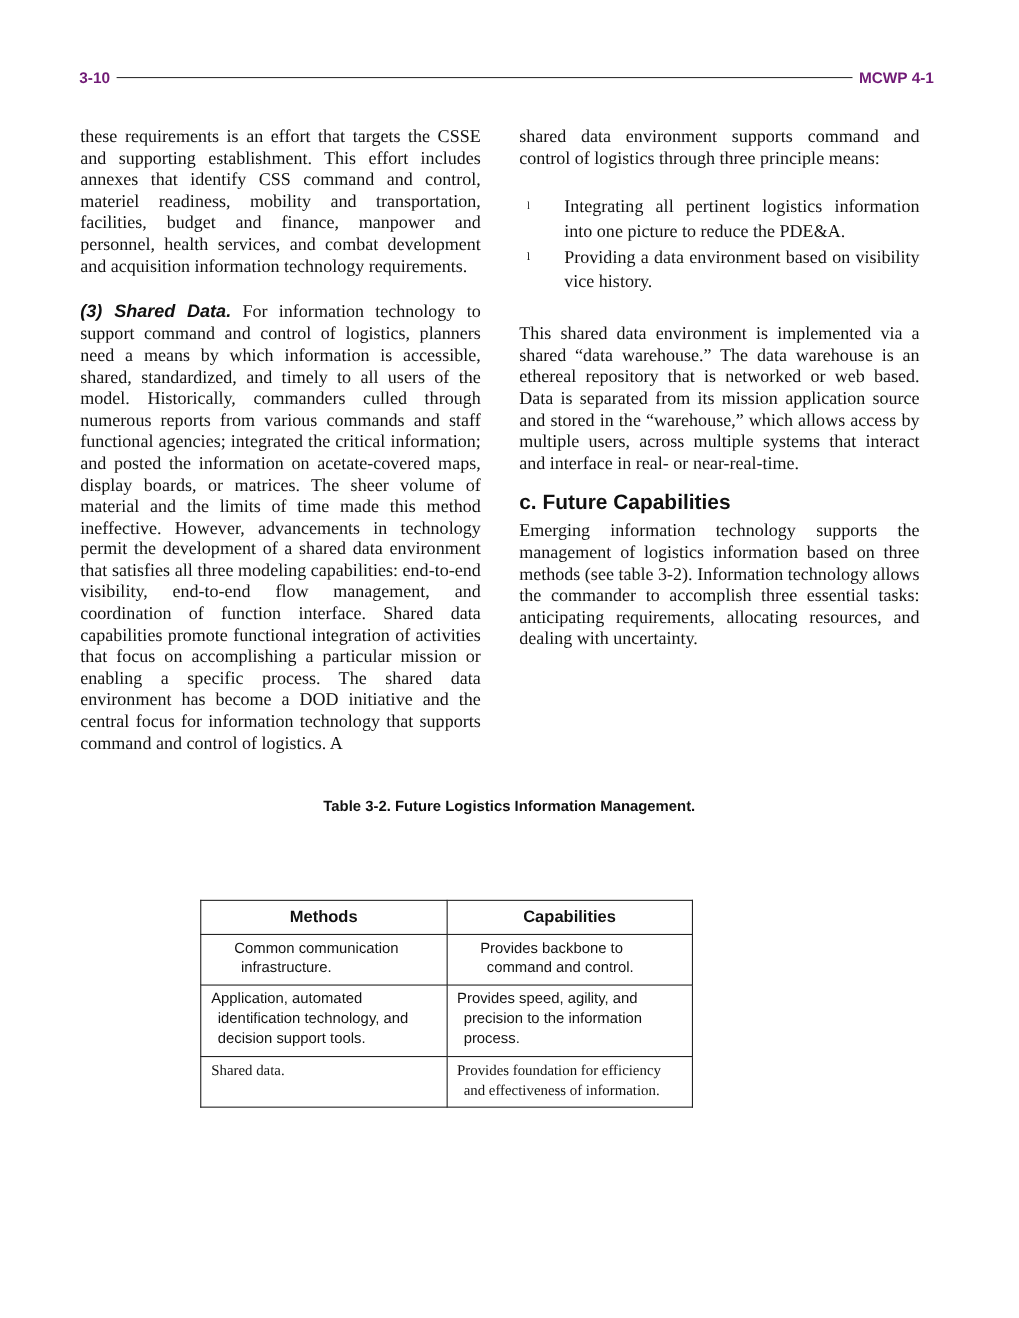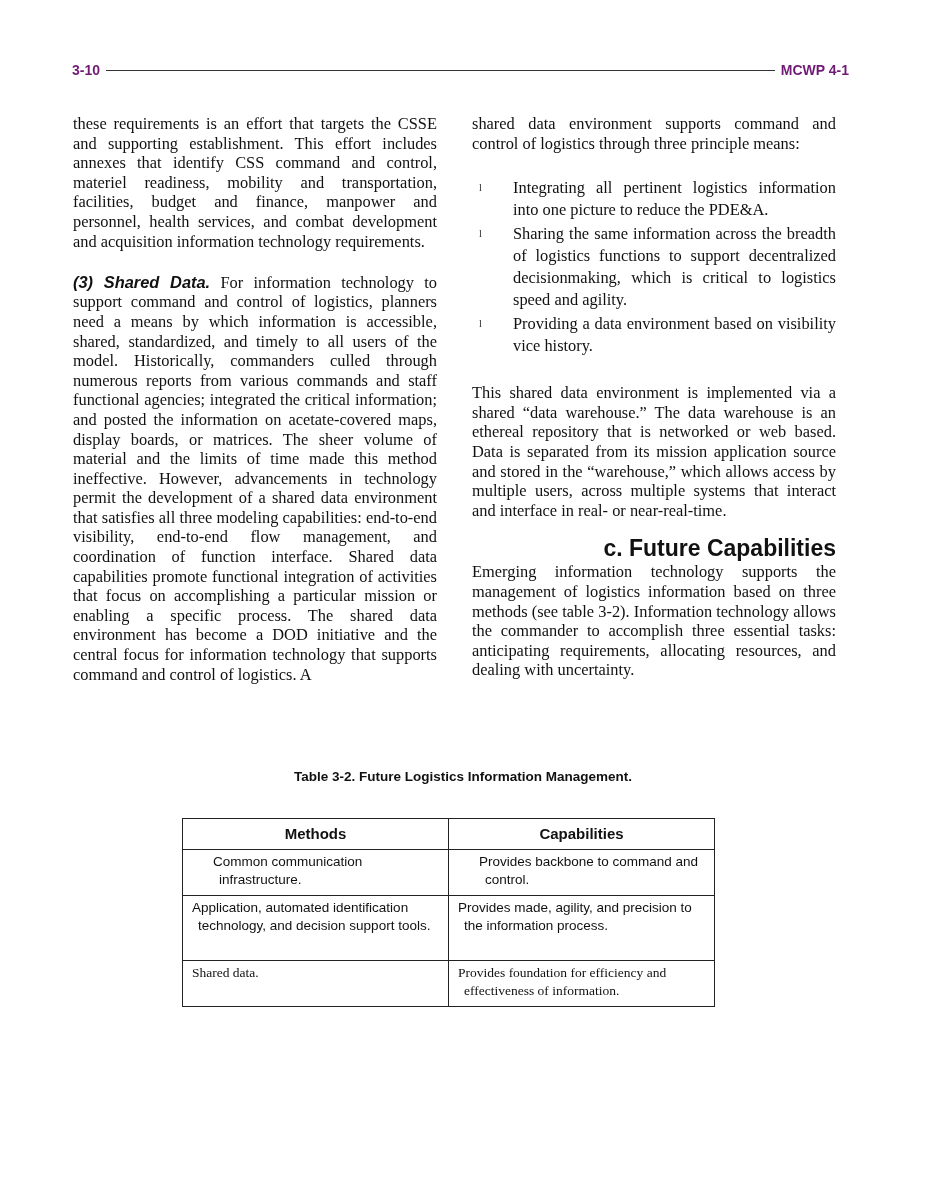--- a/index.html
+++ b/index.html
@@ -15,25 +15,25 @@
   .col.right { left: 472px; }
   .col p { margin: 0; }
   .col .gap { height: 19.6px; }
 
   .run-head { font-family: "Liberation Sans", sans-serif; font-weight: bold; font-size: 16.4px; font-style: italic; }
 
   .bullets { list-style: none; margin: 0; padding: 0; }
   .bullets li { position: relative; padding-left: 41px; margin: 2px 0 2px 0; line-height: 22px; }
   .bullets .bullet-glyph { position: absolute; left: 7px; top: 0; font-size: 10px; color: #222; }
 
-  .sec-title { font-family: "Liberation Sans", sans-serif; font-weight: bold; font-size: 23px; line-height: 24px; margin: 0 0 2px 0; text-align: right; }
+  .sec-title { font-family: "Liberation Sans", sans-serif; font-weight: bold; font-size: 19px; line-height: 24px; margin: 0 0 2px 0; text-align: left; }
 
-  .tcaption { position: absolute; left: 0; width: 926px; top: 769px; text-align: center; font-family: "Liberation Sans", sans-serif; font-weight: bold; font-size: 13.5px; }
+  .tcaption { position: absolute; left: 0; width: 926px; top: 725px; text-align: center; font-family: "Liberation Sans", sans-serif; font-weight: bold; font-size: 13.5px; }
 
-  table.ftable { position: absolute; left: 182px; top: 818px; width: 533px; border-collapse: collapse; font-family: "Liberation Sans", sans-serif; font-size: 13.5px; line-height: 18px; }
+  table.ftable { position: absolute; left: 182px; top: 818px; width: 448px; border-collapse: collapse; font-family: "Liberation Sans", sans-serif; font-size: 13.5px; line-height: 18px; }
   table.ftable th, table.ftable td { border: 1.2px solid #222; vertical-align: top; width: 50%; }
   table.ftable th { font-weight: bold; font-size: 15px; text-align: center; height: 28px; vertical-align: middle; }
   table.ftable td { padding: 3px 8px 6px 9px; }
   table.ftable td .cell-text { display: block; text-indent: 0; padding-left: 6px; text-indent: -6px; }
   table.ftable tr.r1 td { height: 36px; padding-left: 30px; }
   table.ftable tr.r2 td { height: 55px; }
   table.ftable tr.r3 td { height: 36px; font-family: Liberation Serif, serif; }
 </style>
 </head>
 <body>
@@ -58,21 +58,20 @@
   <div class="col right">
     <p>shared data environment supports command and control of logistics through three principle means:</p>
     <div style="height:22px"></div>
     <ul class="bullets">
       <li>
         <span class="bullet-glyph">l</span>
         <span>Integrating all pertinent logistics information into one picture to reduce the PDE&amp;A.</span>
       </li>
       <li>
         <span class="bullet-glyph">l</span>
-        <span>Sharing the same information across the breadth of logistics functions to support decentralized decisionmaking, which is critical to logistics speed and agility.</span>
       </li>
       <li>
         <span class="bullet-glyph">l</span>
         <span>Providing a data environment based on visibility vice history.</span>
       </li>
     </ul>
     <div style="height:24px"></div>
     <p>This shared data environment is implemented via a shared “data warehouse.” The data warehouse is an ethereal repository that is networked or web based. Data is separated from its mission application source and stored in the “warehouse,” which allows access by multiple users, across multiple systems that interact and interface in real- or near-real-time.</p>
     <div style="height:16px"></div>
     <h2 class="sec-title">c.  Future Capabilities</h2>
@@ -95,21 +94,21 @@
           </td>
         <td>
             <span class="cell-text">Provides backbone to command and control.</span>
           </td>
       </tr>
       <tr class="r2">
         <td>
             <span class="cell-text">Application, automated identification technology, and decision support tools.</span>
           </td>
         <td>
-            <span class="cell-text">Provides made, agility, and precision to the information process.</span>
+            <span class="cell-text">Provides speed, agility, and precision to the information process.</span>
           </td>
       </tr>
       <tr class="r3">
         <td>
             <span class="cell-text">Shared data.</span>
           </td>
         <td>
             <span class="cell-text">Provides foundation for efficiency and effectiveness of information.</span>
           </td>
       </tr>

